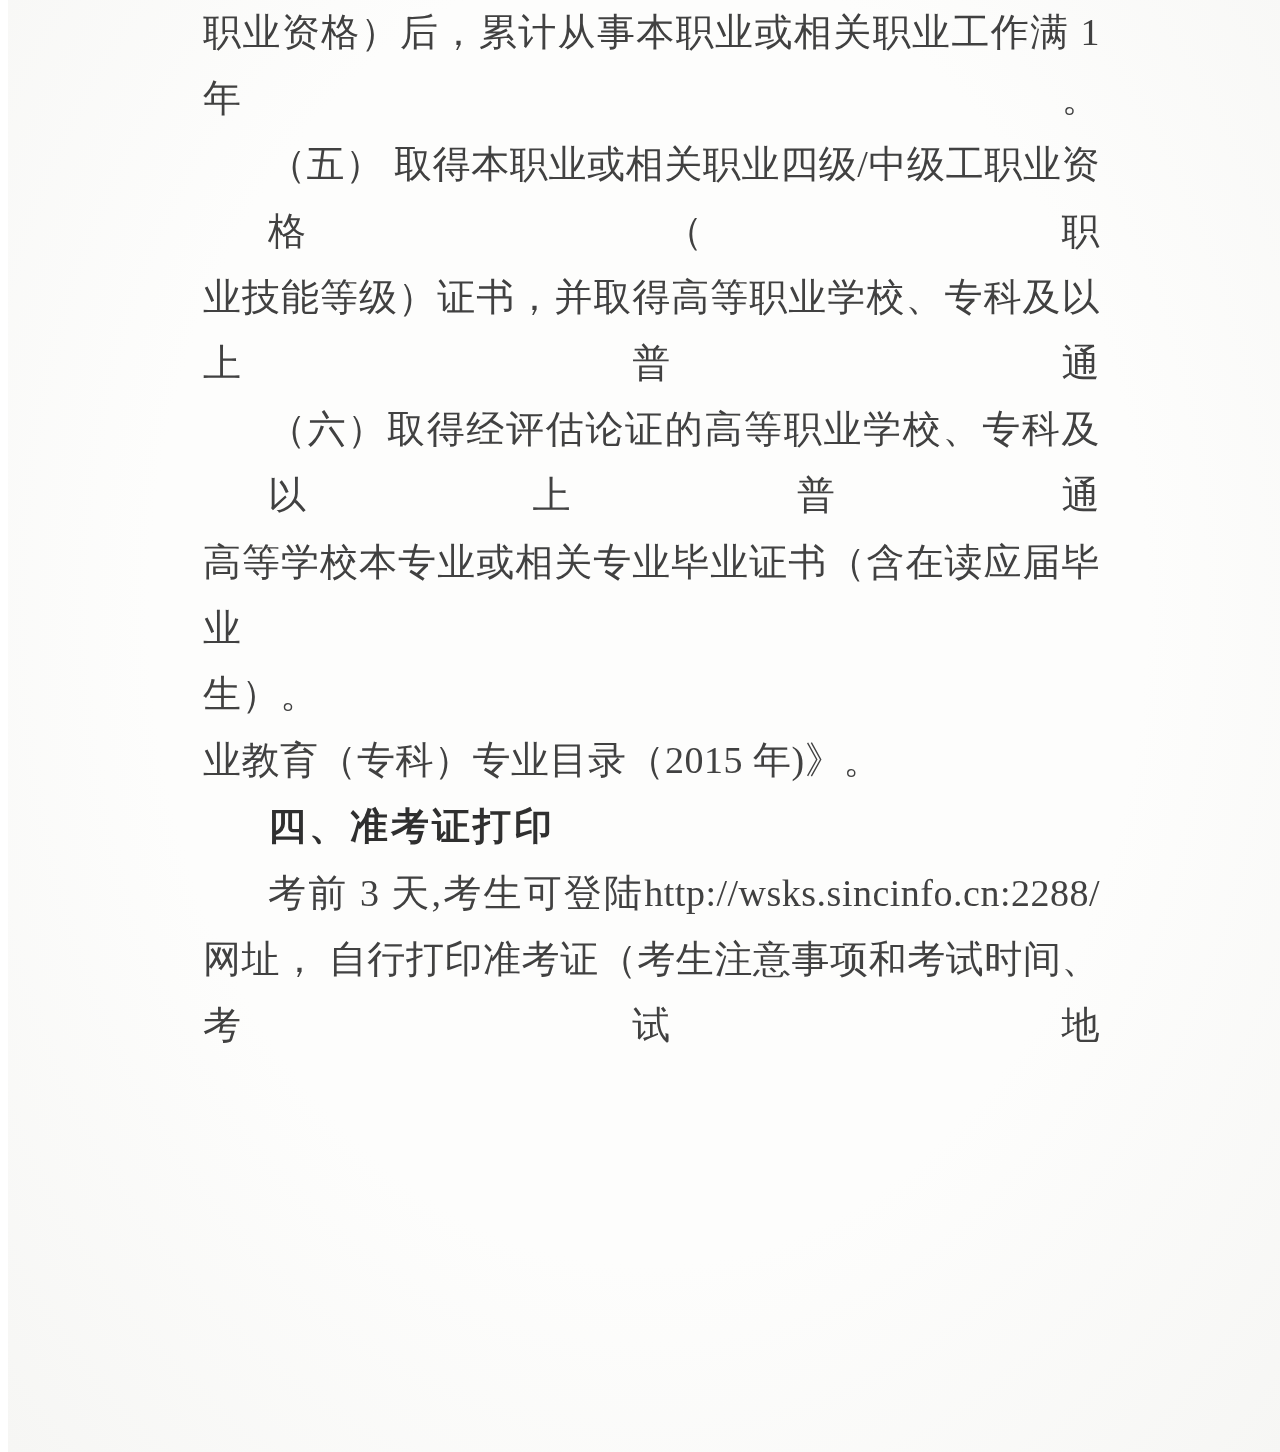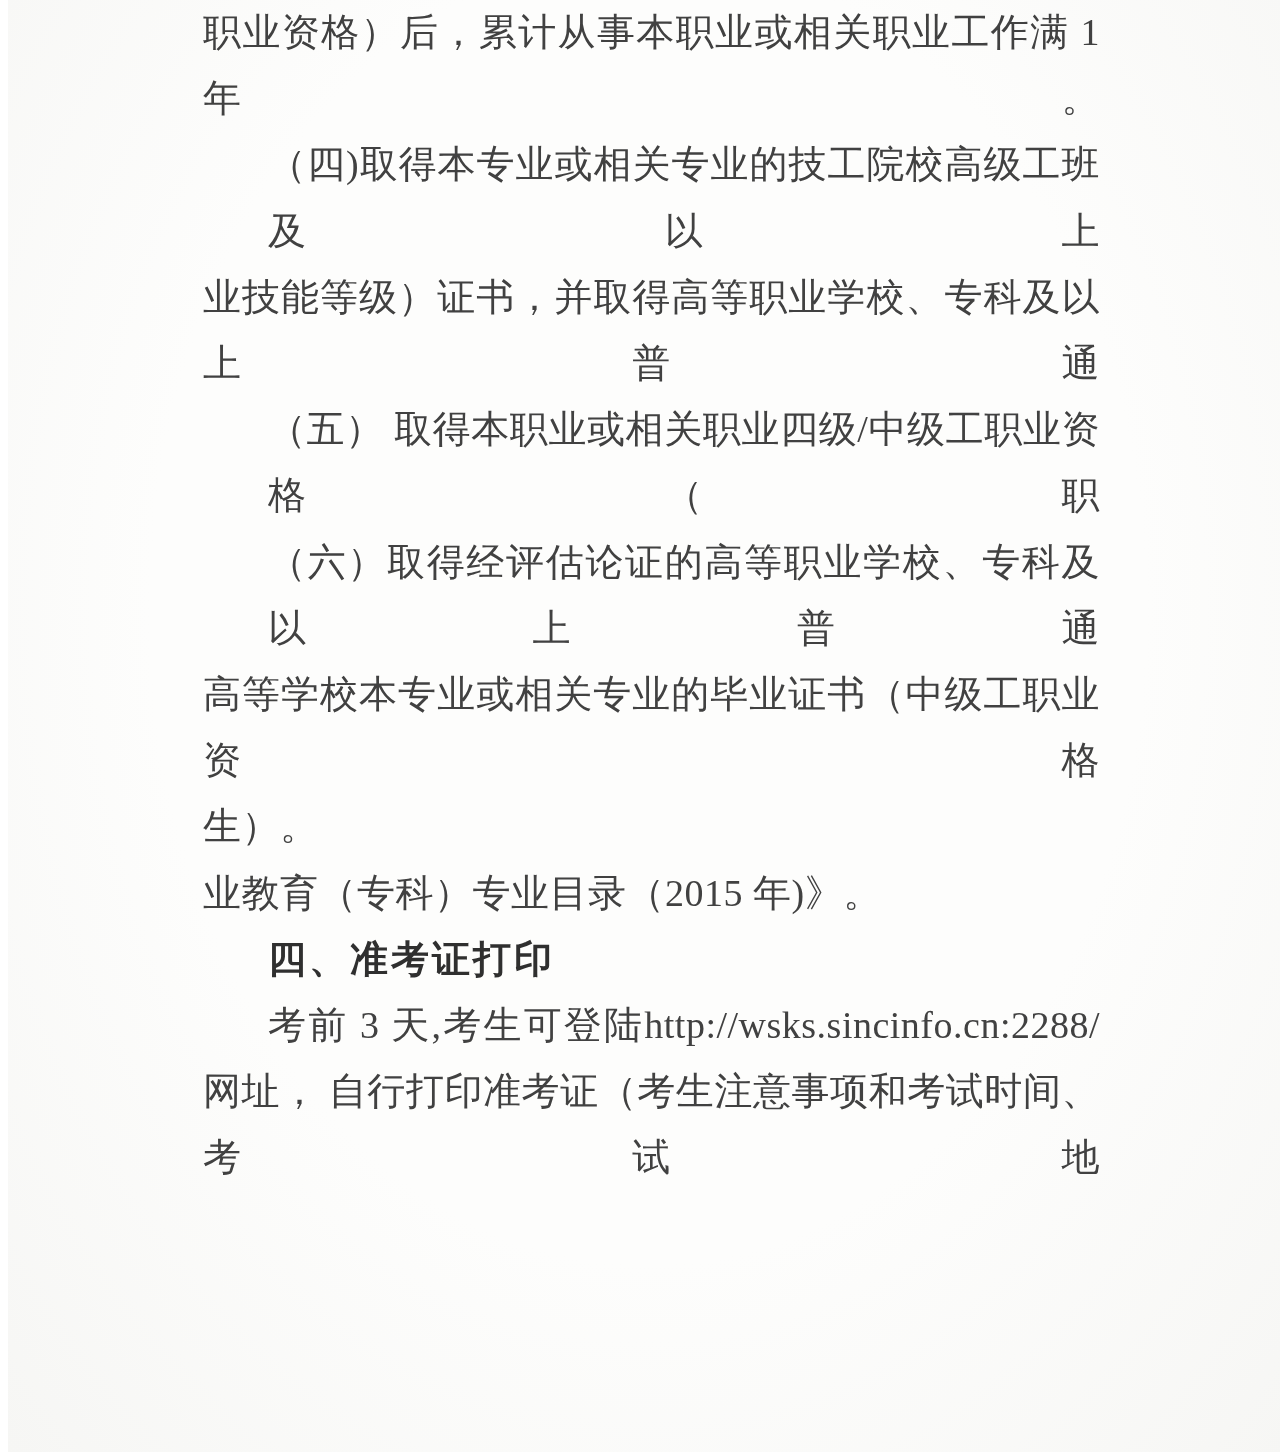--- a/index.html
+++ b/index.html
@@ -47,24 +47,23 @@
     color: #2f2f2f;
     letter-spacing: 3px;
   }
 </style>
 </head>
 <body>
 
 <div class="page">
   <div class="text-block">
       <p class="line justify">职业资格）后，累计从事本职业或相关职业工作满 1 年。</p>
-      <p class="line indent justify">（四)取得本专业或相关专业的技工院校高级工班及以上</p>
+      <p class="line indent justify">（五） 取得本职业或相关职业四级/中级工职业资格（职</p>
       <p class="line justify">业技能等级）证书，并取得高等职业学校、专科及以上普通</p>
-      <p class="line indent justify">（五） 取得本职业或相关职业四级/中级工职业资格（职</p>
       <p class="line indent justify">（六）取得经评估论证的高等职业学校、专科及以上普通</p>
-      <p class="line justify">高等学校本专业或相关专业的毕业证书（中级工职业资格</p>
+      <p class="line justify">高等学校本专业或相关专业毕业证书（含在读应届毕业</p>
       <p class="line">生）。</p>
       <p class="line">业教育（专科）专业目录（2015 年)》。</p>
       <p class="line indent heading">四、准考证打印</p>
       <p class="line indent justify">考前 3 天,考生可登陆http://wsks.sincinfo.cn:2288/</p>
       <p class="line justify">网址， 自行打印准考证（考生注意事项和考试时间、考试地</p>
     </div>
 </div>
 
 </body></html>

